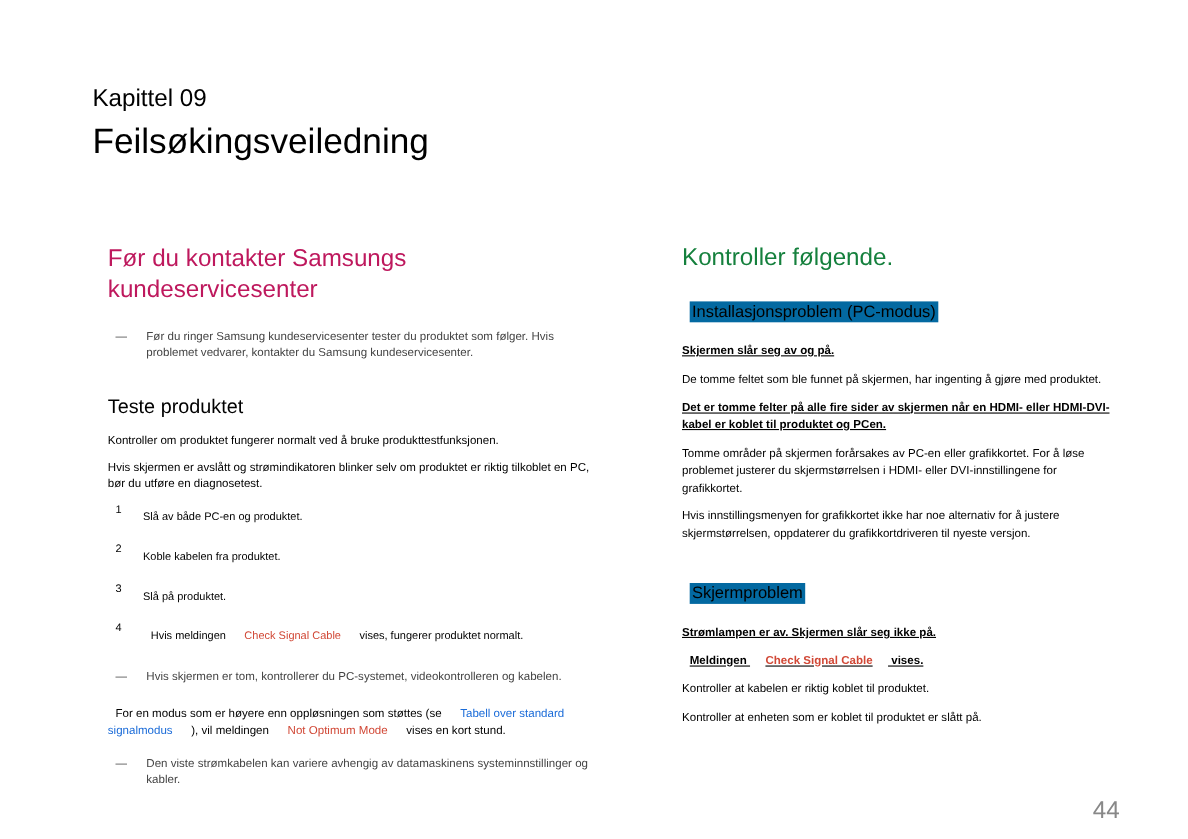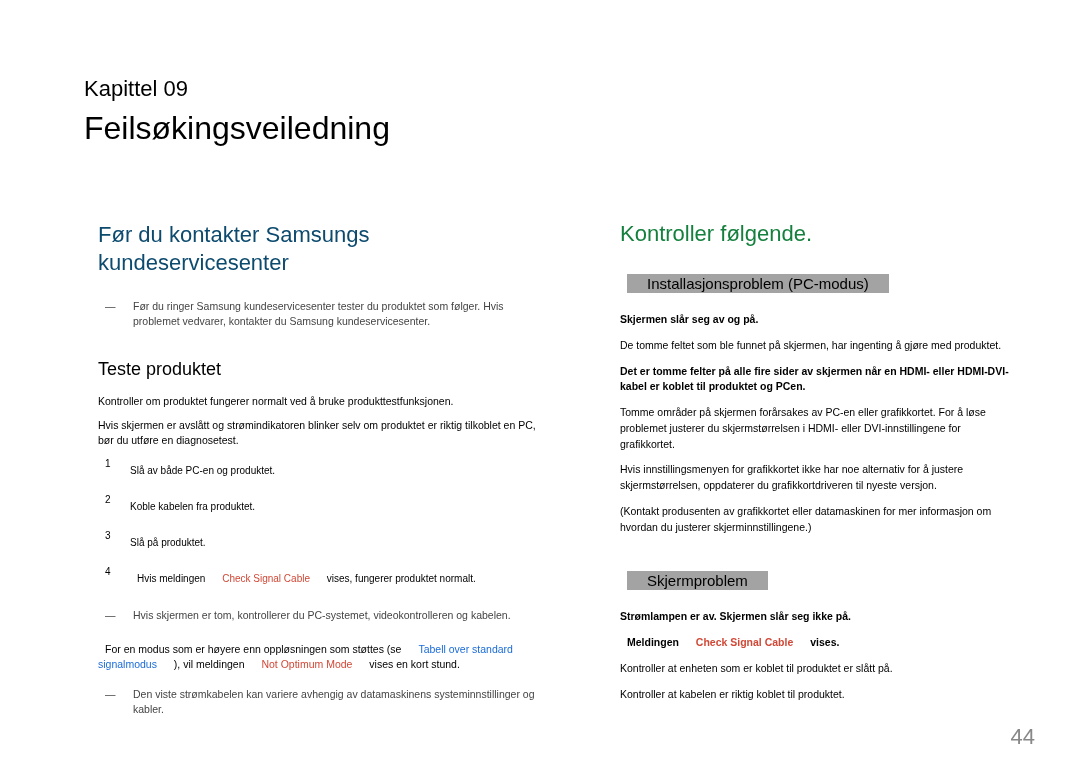--- a/index.html
+++ b/index.html
@@ -27,21 +27,21 @@
   }
   .columns {
     display: flex;
     gap: 48px;
   }
   .col-left { flex: 0 0 460px; }
   .col-right { flex: 1; }
   .h2-blue {
     font-size: 22px;
     font-weight: 400;
-    color: #0c4a6e;
+    color: #be185d;
     line-height: 1.25;
     margin-bottom: 16px;
   }
   .h2-black {
     font-size: 22px;
     font-weight: 400;
     color: #15803d;
     margin-bottom: 20px;
   }
   .dash-note {
@@ -59,22 +59,22 @@
     font-weight: 400;
     color: #000;
     margin-top: 24px;
     margin-bottom: 14px;
   }
   .h3-hl {
     display: inline-block;
     font-size: 15px;
     font-weight: 400;
     color: #000;
-    background: #a3a3a3;
-    padding: 1px 20px;
+    background: #0369a1;
+    padding: 1px 2px;
     margin-bottom: 12px;
   }
   .body-text {
     font-size: 10.5px;
     color: #000;
     line-height: 1.45;
     margin-bottom: 8px;
   }
   .step-list {
     list-style: none;
@@ -88,29 +88,29 @@
     margin-bottom: 7px;
     display: flex;
   }
   .step-list li::before {
     content: counter(step);
     font-weight: normal;
     flex: 0 0 18px;
   }
   .link { color: #1a6bd8; }
   .red { color: #d14836; }
-  .bold { font-weight: 700; }
+  .bold { font-weight: 700; text-decoration: underline; }
   .row {
     font-size: 10.5px;
     line-height: 1.5;
     margin-bottom: 10px;
   }
   .pageno {
     position: absolute;
-    right: 52px;
+    right: 69px;
     bottom: 20px;
     font-size: 22px;
     color: #888;
   }
 </style>
 </head>
 <body>
 
 <div class="page">
   <div class="chapter">Kapittel 09</div>
@@ -161,27 +161,26 @@
 
     <div class="col-right">
       <div class="h2-black">Kontroller følgende.</div>
 
       <div><span class="h3-hl">Installasjonsproblem (PC-modus)</span></div>
       <div class="row bold">Skjermen slår seg av og på.</div>
       <div class="row">De tomme feltet som ble funnet på skjermen, har ingenting å gjøre med produktet.</div>
       <div class="row bold">Det er tomme felter på alle fire sider av skjermen når en HDMI- eller HDMI-DVI-kabel er koblet til produktet og PCen.</div>
       <div class="row">Tomme områder på skjermen forårsakes av PC-en eller grafikkortet. For å løse problemet justerer du skjermstørrelsen i HDMI- eller DVI-innstillingene for grafikkortet.</div>
       <div class="row">Hvis innstillingsmenyen for grafikkortet ikke har noe alternativ for å justere skjermstørrelsen, oppdaterer du grafikkortdriveren til nyeste versjon.</div>
-      <div class="row">(Kontakt produsenten av grafikkortet eller datamaskinen for mer informasjon om hvordan du justerer skjerminnstillingene.)</div>
 
       <div style="height:12px"></div>
       <div><span class="h3-hl">Skjermproblem</span></div>
       <div class="row bold">Strømlampen er av. Skjermen slår seg ikke på.</div>
       <div class="row bold">
         <span>Meldingen </span><span class="red">Check Signal Cable</span><span> vises.</span>
       </div>
+      <div class="row">Kontroller at kabelen er riktig koblet til produktet.</div>
       <div class="row">Kontroller at enheten som er koblet til produktet er slått på.</div>
-      <div class="row">Kontroller at kabelen er riktig koblet til produktet.</div>
     </div>
   </div>
 </div>
 
 <div class="pageno">44</div>
 
 </body></html>

